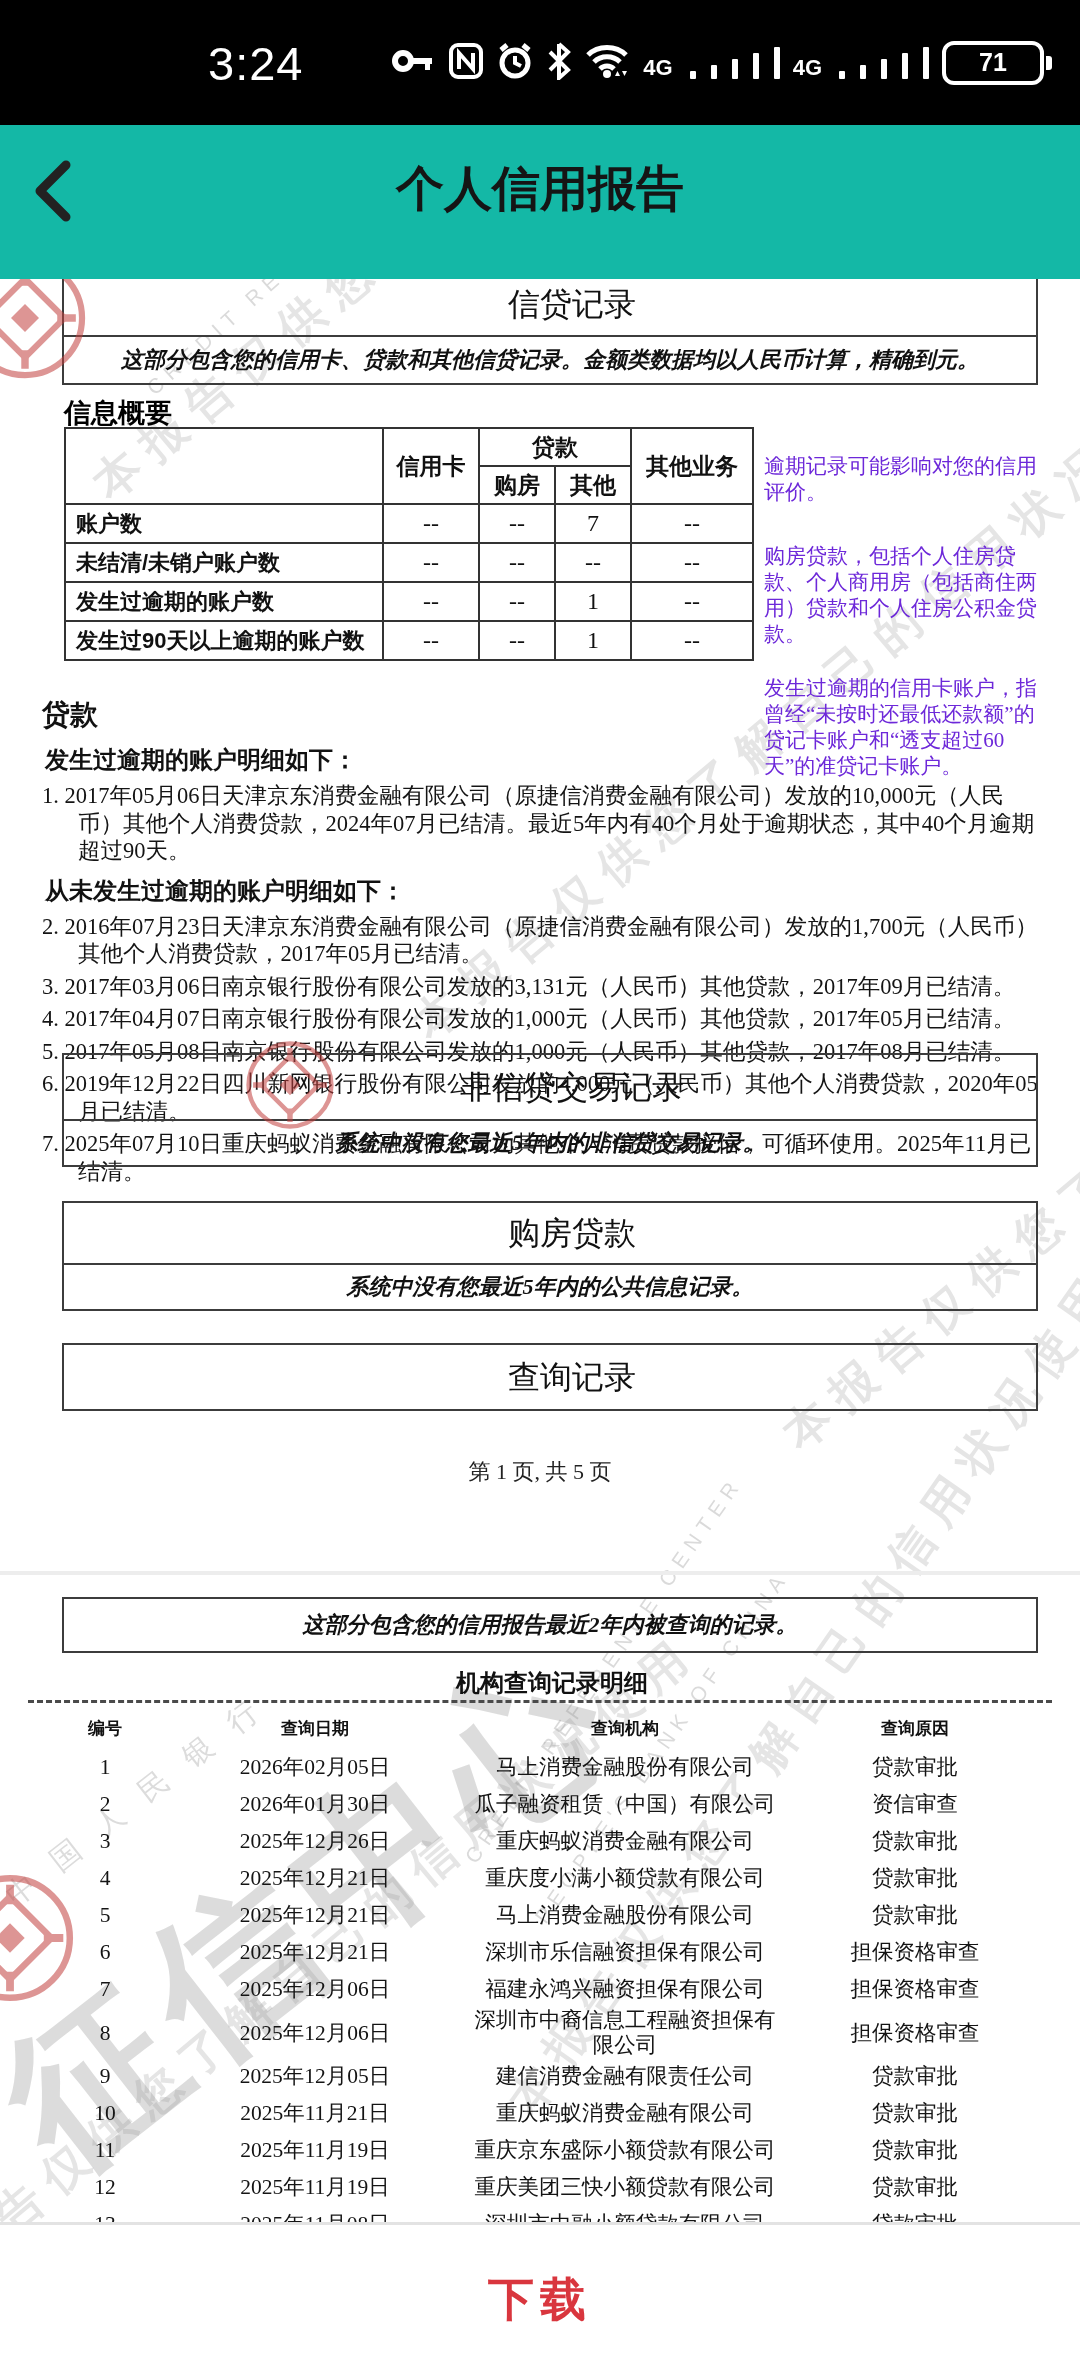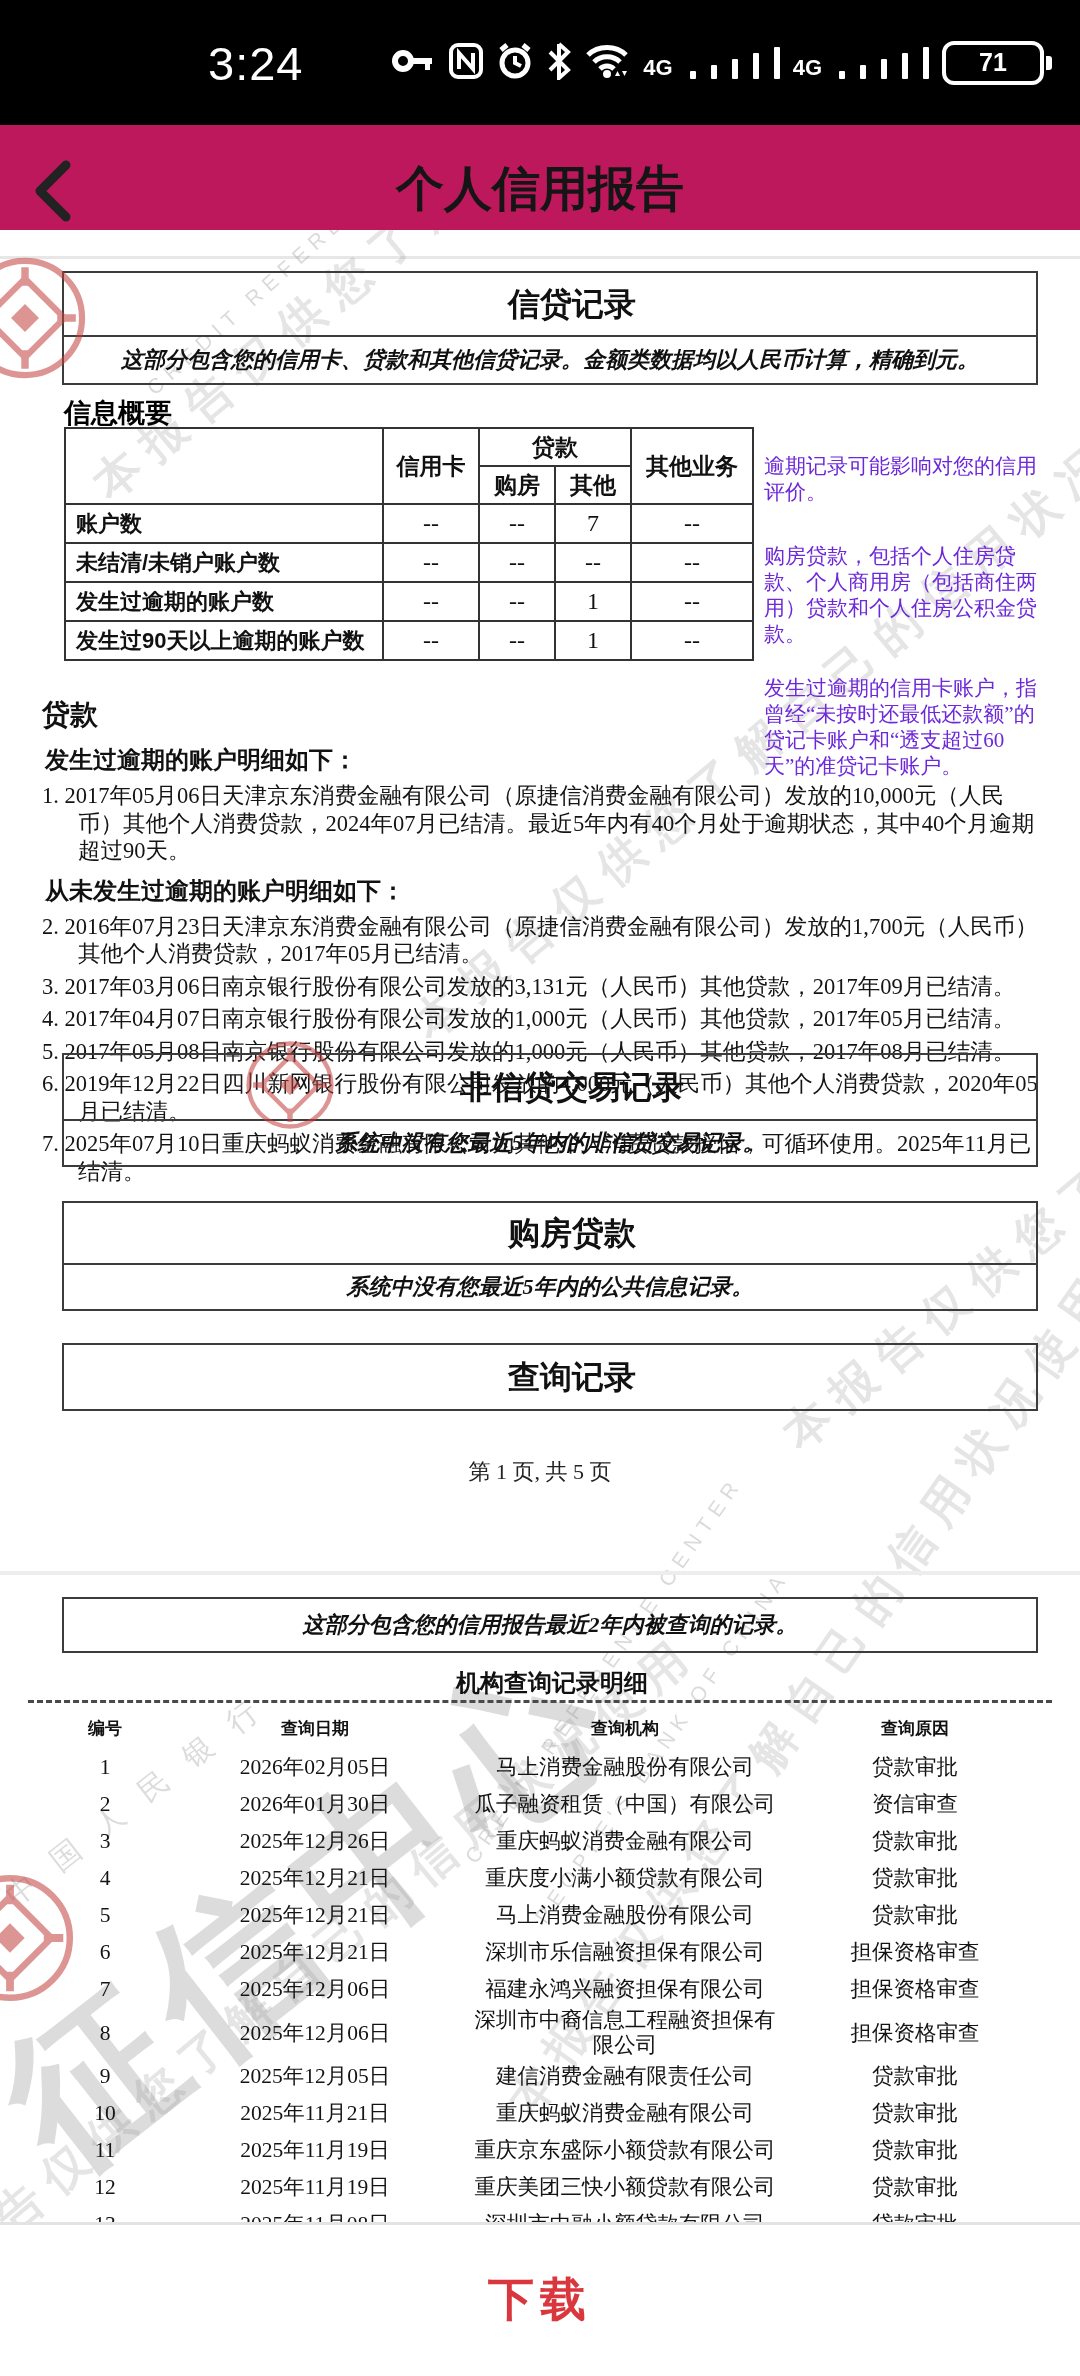--- a/index.html
+++ b/index.html
@@ -13,42 +13,42 @@
   .sicons{position:absolute;right:28px;top:0;height:125px;display:flex;align-items:center;gap:13px;}
   .sig{display:flex;align-items:flex-end;gap:15px;}
   .sig .g4{font-size:22px;font-weight:bold;margin-right:2px;line-height:1;}
   .sig i{display:block;width:6px;background:#fff;border-radius:1px;}
   .batt{display:flex;align-items:center;}
   .batt .shell{border:4px solid #fff;border-radius:12px;min-width:62px;height:36px;display:flex;
                align-items:center;justify-content:center;font-size:25px;font-weight:bold;padding:0 16px;}
   .batt .nub{width:6px;height:14px;background:#fff;border-radius:0 3px 3px 0;margin-left:2px;}
 
   
-  .appbar{position:absolute;top:125px;left:0;width:1080px;height:105px;background:#be185d;z-index:30;}
+  .appbar{position:absolute;top:125px;left:0;width:1080px;height:154px;background:#14b8a6;z-index:30;}
   .back{position:absolute;left:28px;top:34px;width:48px;height:64px;cursor:pointer;}
   .apptitle{width:100%;text-align:center;line-height:128px;font-size:48px;font-weight:bold;
             font-family:"Liberation Sans","DejaVu Sans",sans-serif;color:#151515;}
 
   
   .doc{position:absolute;top:256px;left:0;width:1080px;height:1966px;background:#fff;
        border-top:3px solid #e7e7e7;z-index:10;}
 
   
   .wm{position:absolute;white-space:nowrap;transform-origin:left center;pointer-events:none;z-index:1;}
   .wm.phrase{font-size:46px;font-weight:bold;color:rgba(125,125,125,0.20);letter-spacing:14px;}
   .wm.big{font-size:165px;font-weight:bold;color:rgba(140,140,140,0.30);letter-spacing:14px;}
   .wm.cn{font-size:30px;color:rgba(150,150,150,0.33);letter-spacing:26px;}
   .wm.en{font-size:21px;color:rgba(150,150,150,0.35);letter-spacing:7px;font-family:"Liberation Sans",sans-serif;}
   .stamp{position:absolute;z-index:6;opacity:.55;pointer-events:none;}
 
   .content{position:relative;z-index:3;}
 
   
   .secbox{position:absolute;left:62px;width:972px;border:2px solid #3c3c3c;background:rgba(255,255,255,0);}
-  .secbox .bt{font-size:32px;font-weight:bold;text-align:center;
+  .secbox .bt{font-size:32px;font-weight:normal;text-align:center;
               font-family:"Liberation Sans","DejaVu Sans",sans-serif;padding-left:44px;}
   .secbox .bs{font-size:22px;font-weight:bold;font-style:italic;text-align:center;border-top:2px solid #3c3c3c;}
 
   .h2{position:absolute;font-size:27px;font-weight:bold;color:#000;
       font-family:"Liberation Sans","DejaVu Sans",sans-serif;}
 
   
   .sumwrap{position:absolute;left:64px;top:168px;width:990px;}
   table.sum{border-collapse:collapse;table-layout:fixed;width:688px;}
   table.sum th,table.sum td{border:2px solid #333;padding:0;}

